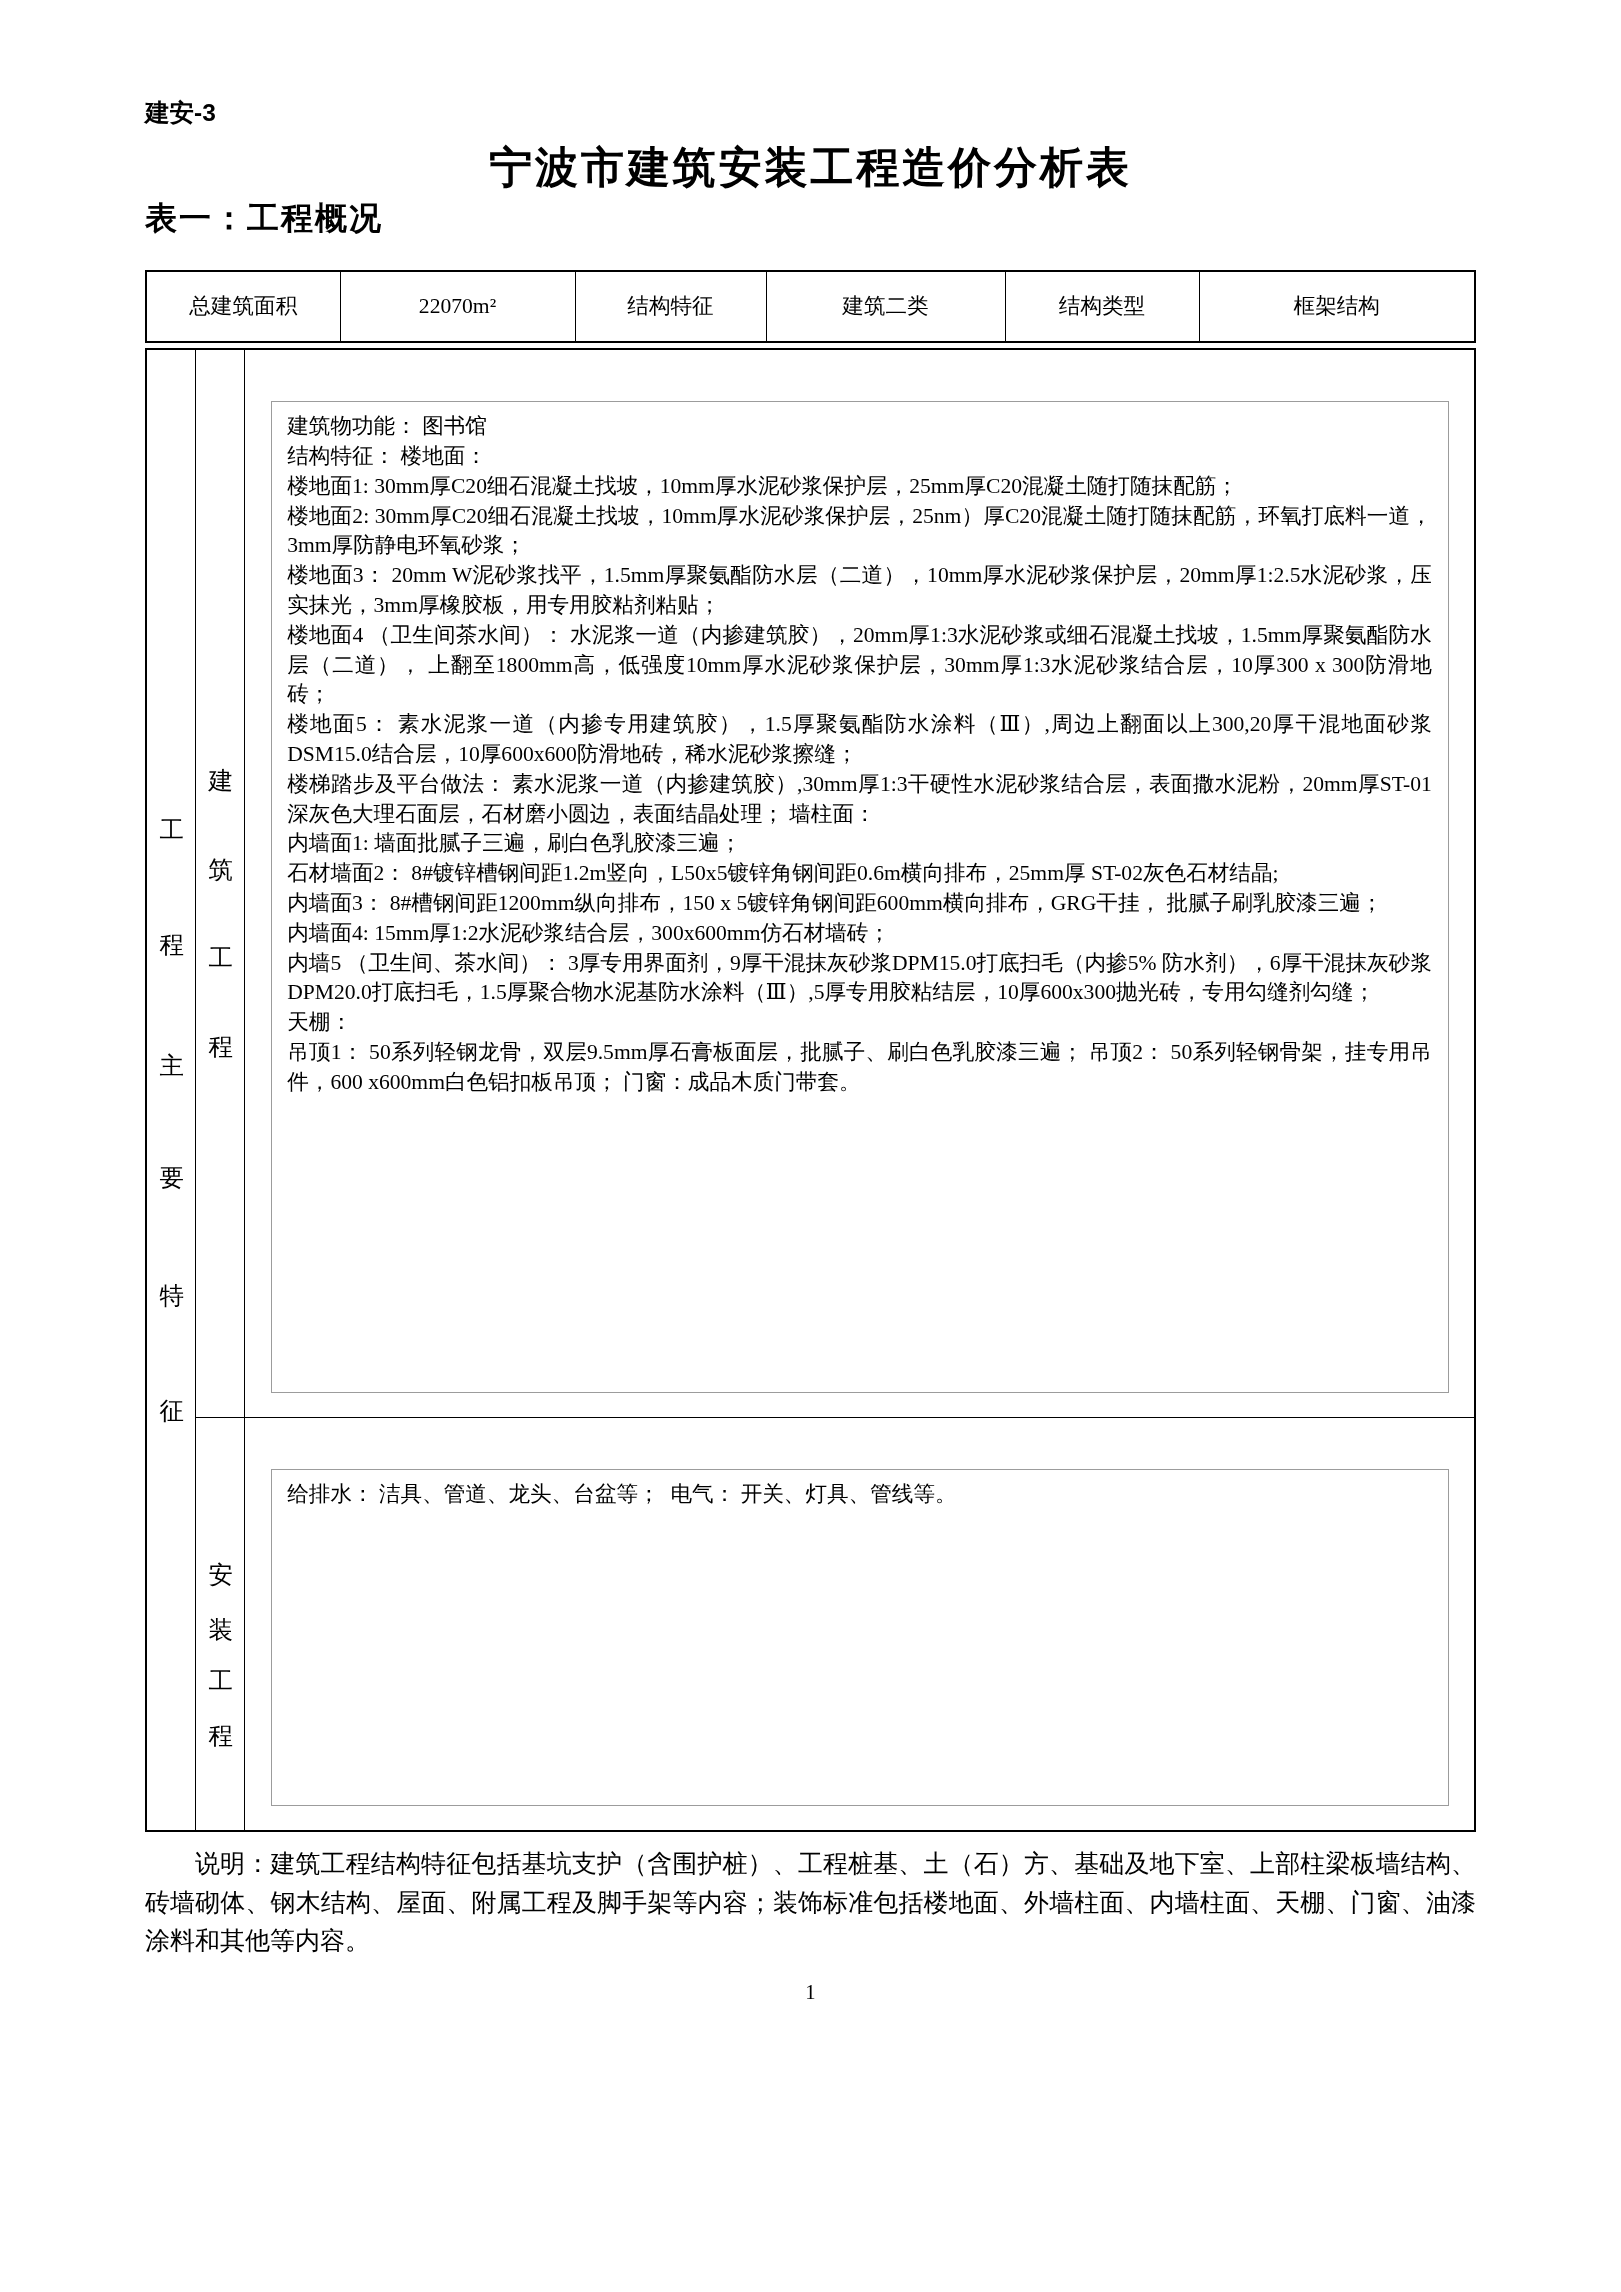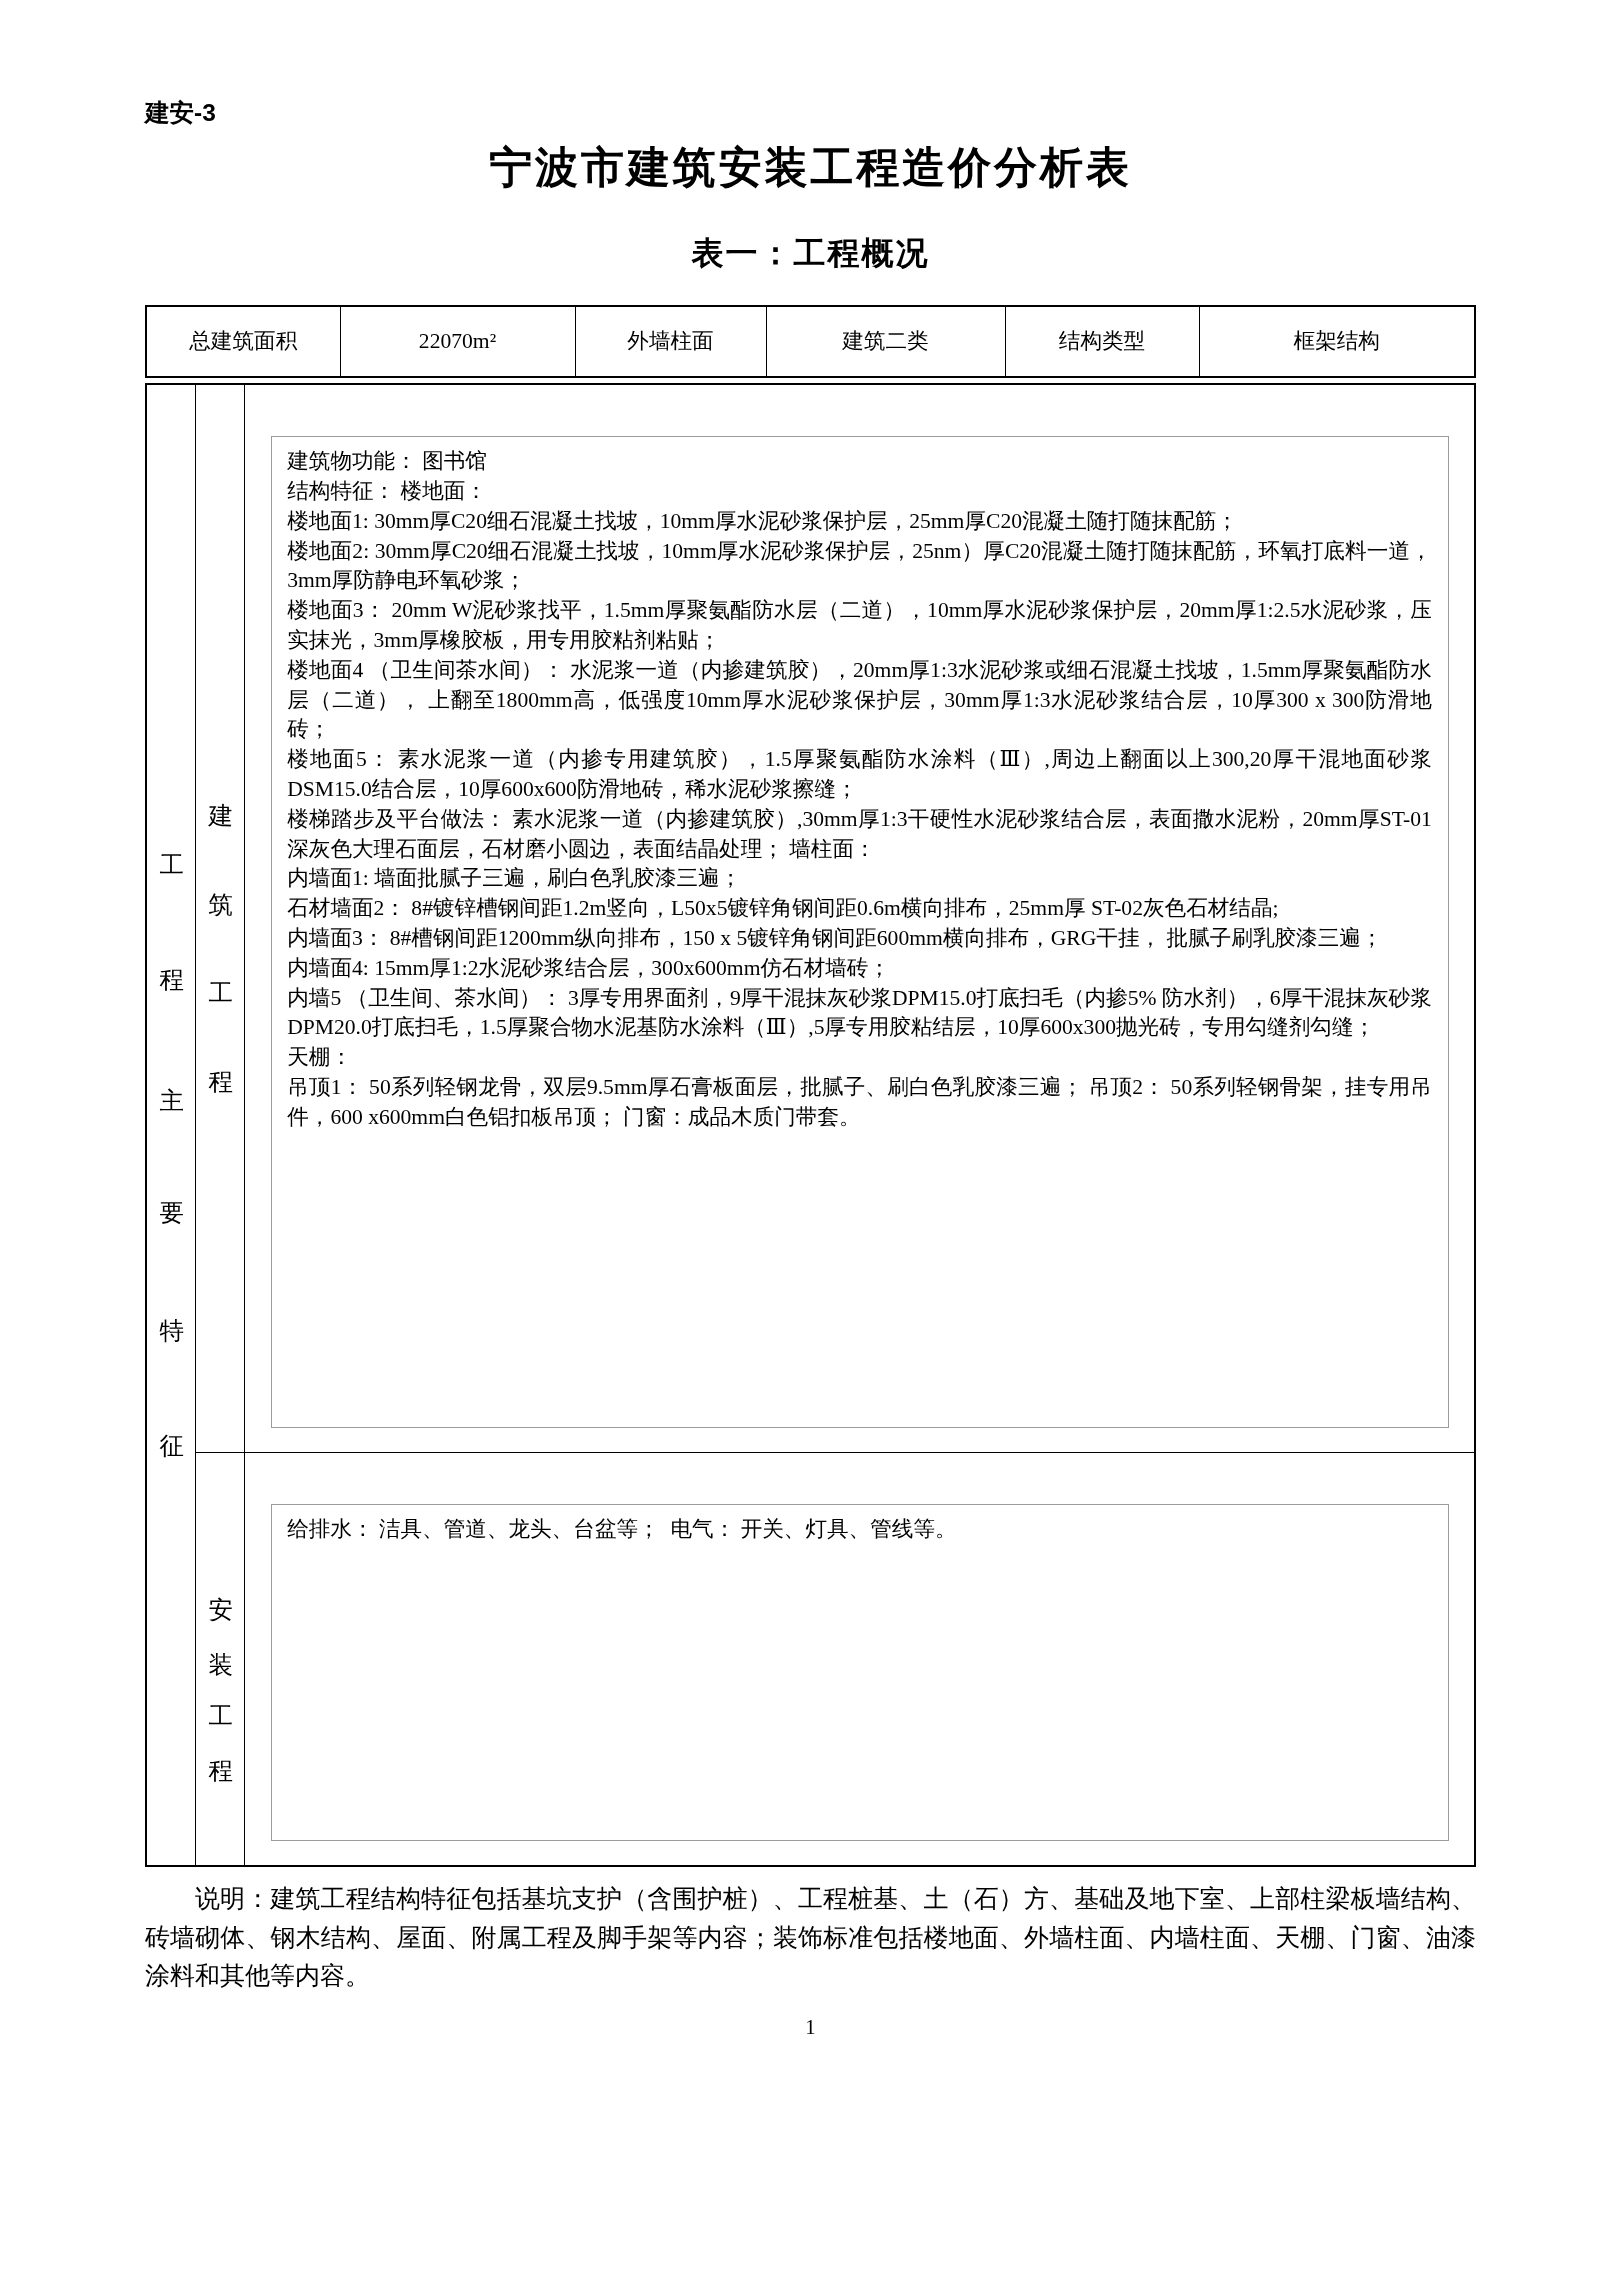--- a/index.html
+++ b/index.html
@@ -6,21 +6,21 @@
   html,body { background:#ffffff; }
   body {
     width:1621px; height:2293px;
     font-family:"Liberation Serif","DejaVu Serif",serif;
     color:#000; overflow:hidden;
   }
   .content { padding:96px 145px 0 145px; }
 
   .form-code { font-size:24.5px; font-weight:bold; font-family:"Liberation Sans","DejaVu Sans",sans-serif; }
   .doc-title { text-align:center; font-size:43px; font-weight:bold; margin-top:10px; letter-spacing:2.9px; }
-  .doc-subtitle { text-align:center; font-size:32px; font-weight:bold; margin-top:35px; letter-spacing:2px; }
+  .doc-subtitle { text-align:left; font-size:32px; font-weight:bold; letter-spacing:2px; }
 
   table.info-table {
     width:100%; border-collapse:collapse; table-layout:fixed;
     margin-top:29px; border:2px solid #000;
   }
   .info-table td {
     border:1px solid #000; text-align:center; vertical-align:middle;
     font-size:21.6px; padding:3.9px 7.8px; line-height:1.35;
   }
   .info-table tr.r1 td, .info-table tr.r2 td { height:71px; }
@@ -84,21 +84,21 @@
         <col style="width:235px">
       <col style="width:191px">
         <col style="width:239px">
       <col style="width:194px">
         <col style="width:276px">
     </colgroup>
     <tbody>
       <tr class="r2">
         <td>总建筑面积</td>
         <td>22070m²</td>
-        <td>外墙柱面</td>
+        <td>结构特征</td>
         <td>建筑二类</td>
         <td>结构类型</td>
         <td>框架结构</td>
       </tr>
     </tbody>
   </table>
 
   <div class="features">
     <div class="rowheader-col">
       <div class="vert vert-main">工程主要特征</div>

